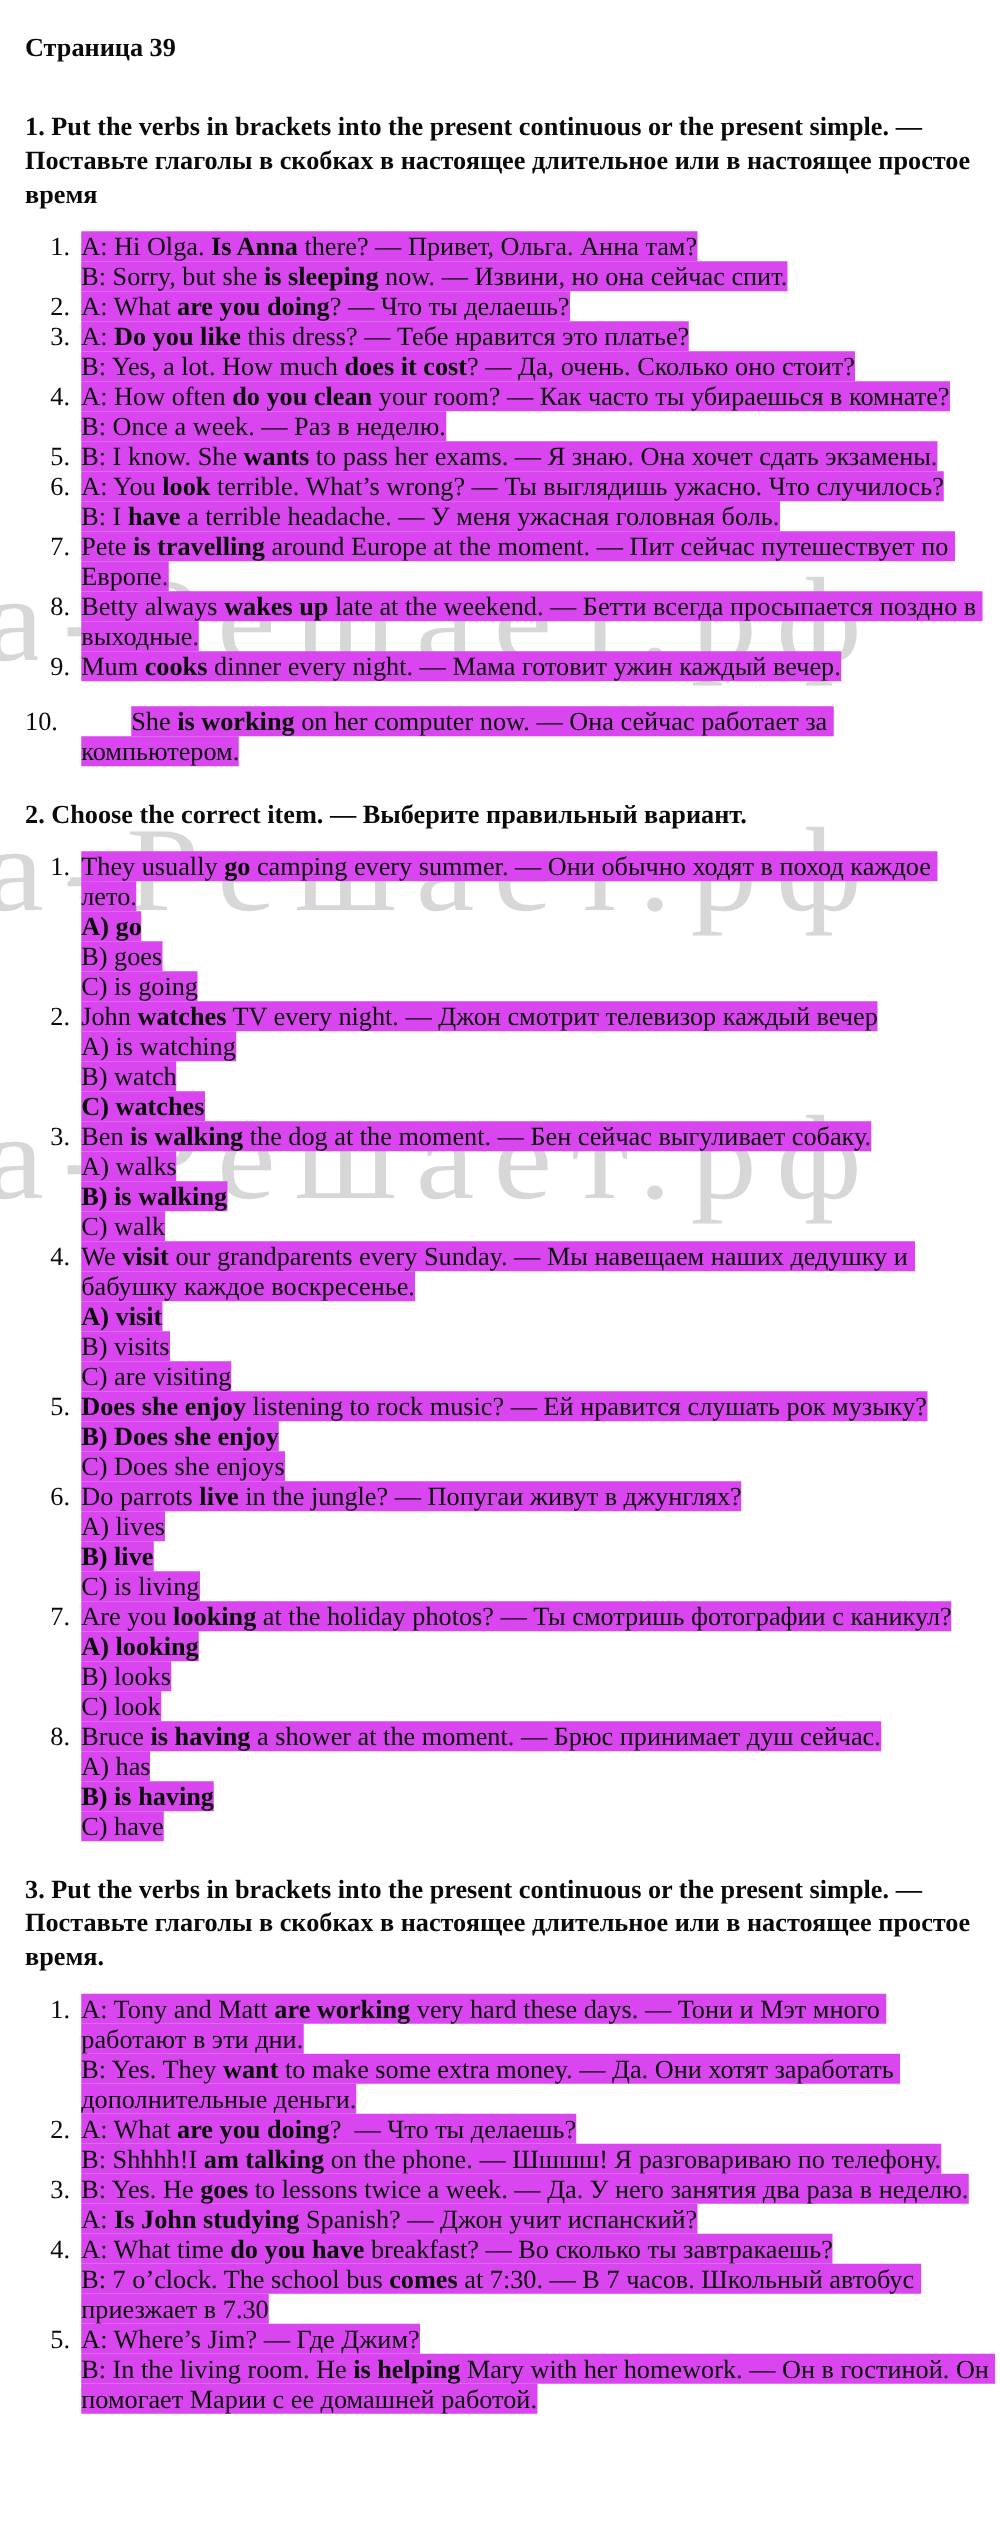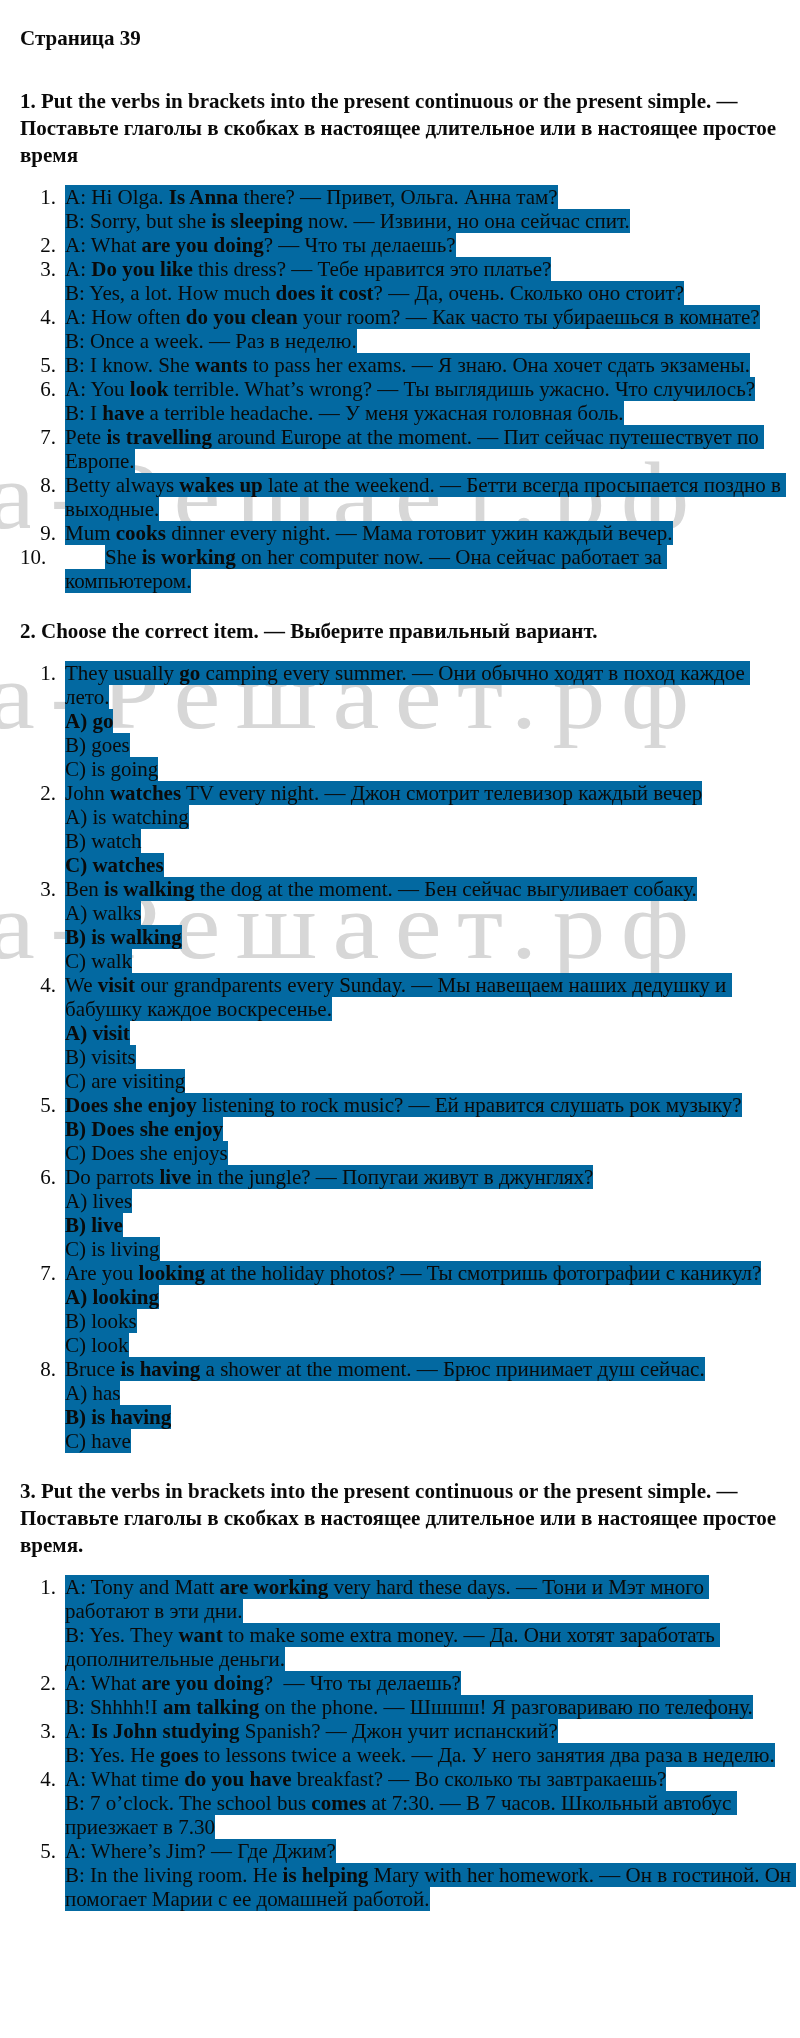--- a/index.html
+++ b/index.html
@@ -46,23 +46,23 @@
   .num {
     position: absolute;
     left: -35px;
     top: 0;
     width: 26px;
     text-align: right;
     background: #ffffff;
     white-space: nowrap;
   }
   .num.wide { left: -45px; width: auto; text-align: right; }
-  .indent-first .line:first-of-type { text-indent: 40px; }
+  .indent-first .line:first-of-type { text-indent: 40px; margin-top: 20px; }
   .line { margin: 0; }
-  .txt { background: #0369a1; white-space: pre-wrap; }
+  .txt { background: #d946ef; white-space: pre-wrap; }
   .b { font-weight: 700; }
 </style>
 </head>
 <body>
 
 <div id="page" style="background: rgb(255, 255, 255); color: rgb(10, 10, 10);">
   <div id="watermarks">
     <div class="wm wm1" style="color: rgb(215, 215, 215);">а-Решает.рф</div>
     <div class="wm wm2" style="color: rgb(215, 215, 215);">а-Решает.рф</div>
     <div class="wm wm3" style="color: rgb(215, 215, 215);">а-Решает.рф</div>
@@ -187,22 +187,22 @@
               <div class="line"><span class="txt"><span>A: Tony and Matt </span><span class="b">are working</span><span> very hard these days. — Тони и Мэт много работают в эти дни.</span></span></div>
               <div class="line"><span class="txt"><span>B: Yes. They </span><span class="b">want</span><span> to make some extra money. — Да. Они хотят заработать дополнительные деньги.</span></span></div>
             </div>
             <div class="item">
               <span class="num">2.</span>
               <div class="line"><span class="txt"><span>A: What </span><span class="b">are you doing</span><span>?  — Что ты делаешь?</span></span></div>
               <div class="line"><span class="txt"><span>B: Shhhh!I </span><span class="b">am talking</span><span> on the phone. — Шшшш! Я разговариваю по телефону.</span></span></div>
             </div>
             <div class="item">
               <span class="num">3.</span>
+              <div class="line"><span class="txt"><span>B: Yes. He </span><span class="b">goes</span><span> to lessons twice a week. — Да. У него занятия два раза в неделю.</span></span></div>
               <div class="line"><span class="txt"><span>A: </span><span class="b">Is John studying</span><span> Spanish? — Джон учит испанский?</span></span></div>
-              <div class="line"><span class="txt"><span>B: Yes. He </span><span class="b">goes</span><span> to lessons twice a week. — Да. У него занятия два раза в неделю.</span></span></div>
             </div>
             <div class="item">
               <span class="num">4.</span>
               <div class="line"><span class="txt"><span>A: What time </span><span class="b">do you have</span><span> breakfast? — Во сколько ты завтракаешь?</span></span></div>
               <div class="line"><span class="txt"><span>B: 7 o’clock. The school bus </span><span class="b">comes</span><span> at 7:30. — В 7 часов. Школьный автобус приезжает в 7.30</span></span></div>
             </div>
             <div class="item">
               <span class="num">5.</span>
               <div class="line"><span class="txt"><span>A: Where’s Jim? — Где Джим?</span></span></div>
               <div class="line"><span class="txt"><span>B: In the living room. He </span><span class="b">is helping</span><span> Mary with her homework. — Он в гостиной. Он помогает Марии с ее домашней работой.</span></span></div>

